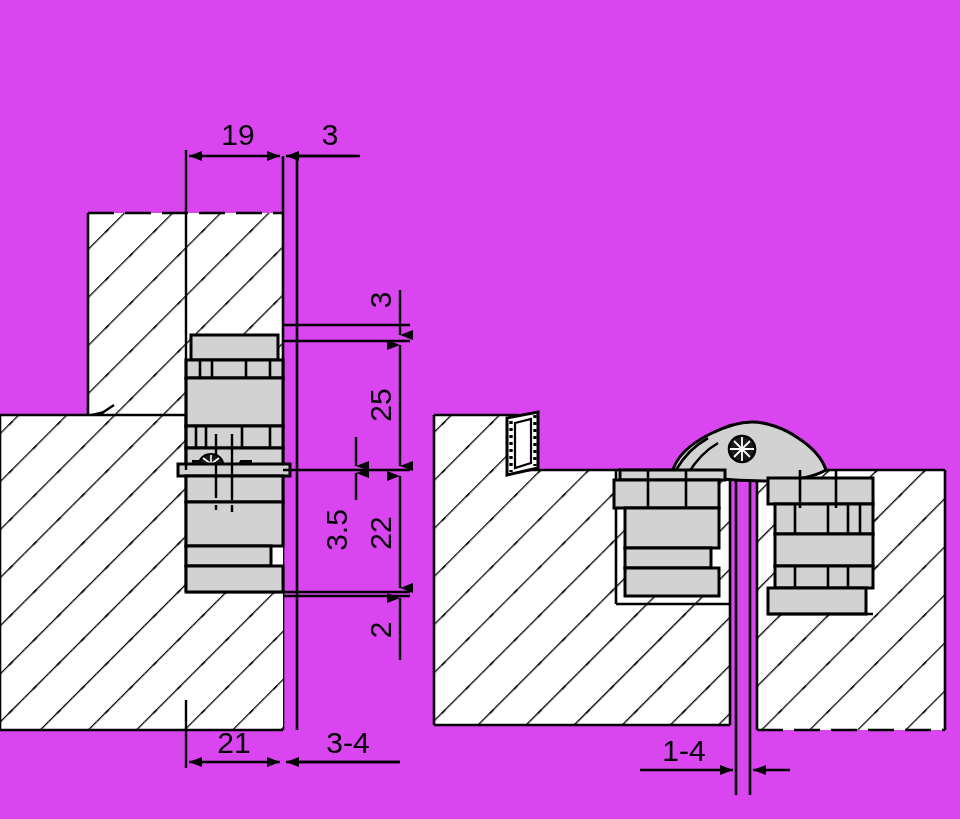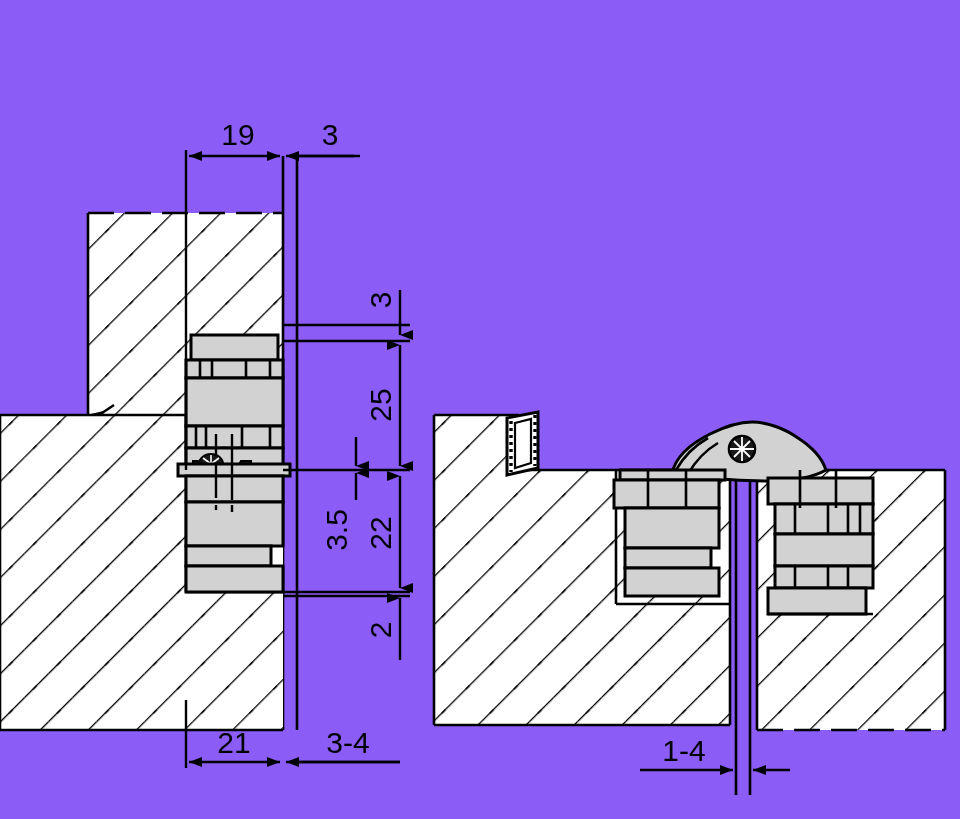--- a/index.html
+++ b/index.html
@@ -1,18 +1,18 @@
 <!DOCTYPE html>
 <html><head>
 <meta charset="utf-8">
 <title>Hinge Installation Cross-Section Drawing</title>
 <style>
   html,body{margin:0;padding:0;background:#ffffff;}
   body{font-family:"Liberation Sans",sans-serif;}
-  #sheet{position:relative;width:960px;height:819px;background:#8b5cf6;overflow:hidden;}
+  #sheet{position:relative;width:960px;height:819px;background:#d946ef;overflow:hidden;}
   #sheet svg{display:block;}
   .dimtext{font-family:"Liberation Sans",sans-serif;font-size:30px;fill:#000;}
 </style>
 </head>
 <body>
 
 <div id="sheet">
 <svg width="960" height="819" viewBox="0 0 960 819" xmlns="http://www.w3.org/2000/svg">
 
   <defs>

